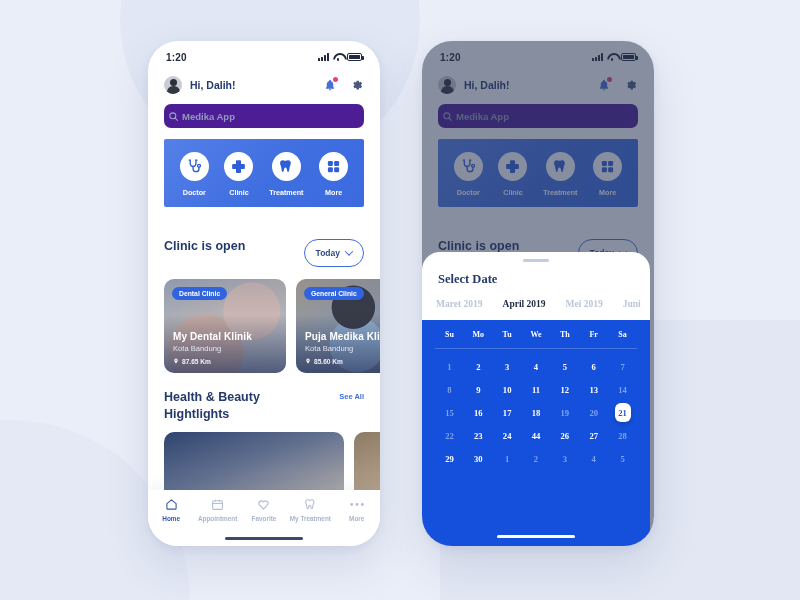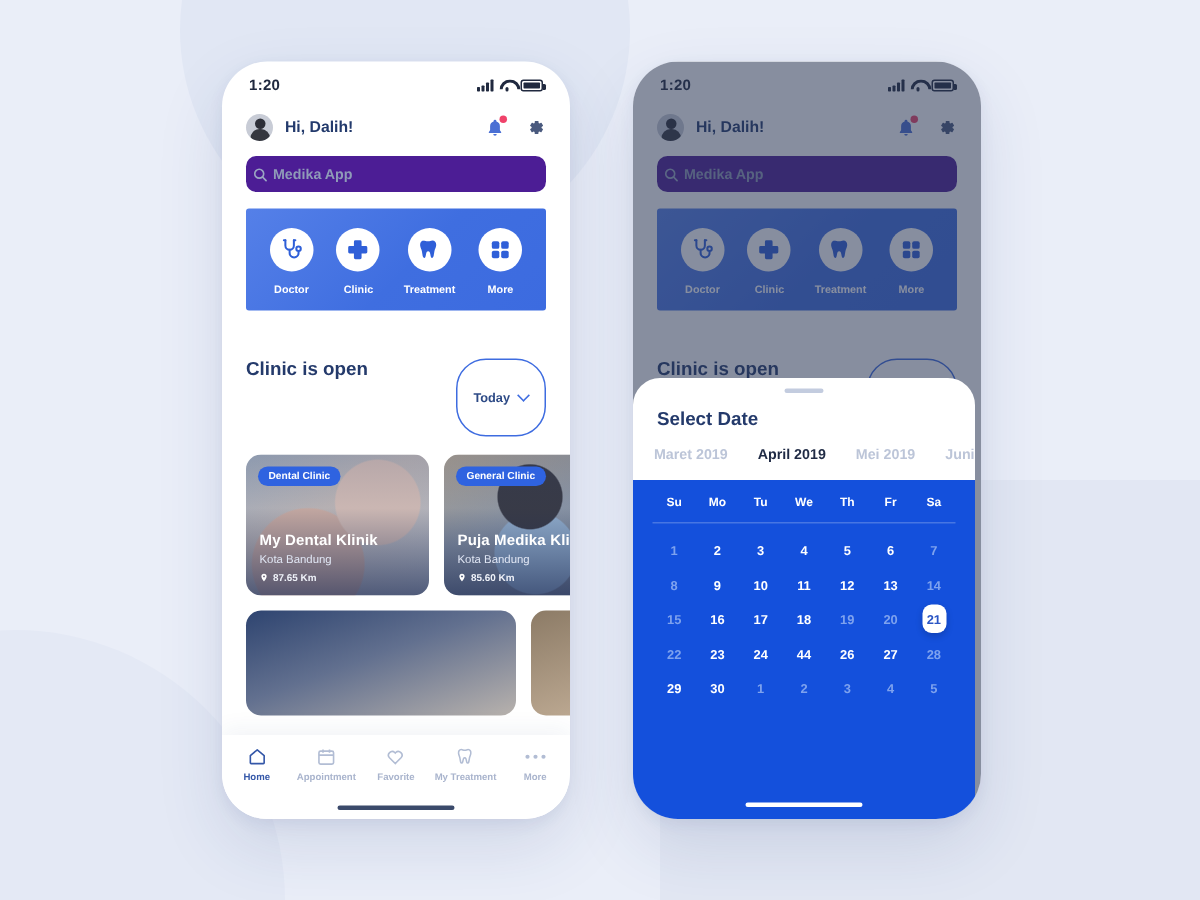--- a/index.html
+++ b/index.html
@@ -106,21 +106,21 @@
   }
   .quick-label{font-size:7.2px;font-weight:bold;color:#ffffff;}
 
   
   .sec-head{
     display:flex;justify-content:space-between;
     padding: 16px 16px 0 16px;
   }
   .sec-title{font-size:12.5px;font-weight:bold;color:#243a6b;}
   .pill{
-    border:1.3px solid #3e6ce0;border-radius:20px;padding:20px 11px;
+    border:1.3px solid #3e6ce0;border-radius:20px;padding:8px 11px;
     display:flex;align-items:center;gap:6px;background:#fff;
   }
   .pill-text{font-size:8.5px;font-weight:bold;color:#2d4a86;}
   .chev{width:6px;height:6px;border-right:1.5px solid #3e6ce0;border-bottom:1.5px solid #3e6ce0;transform:rotate(45deg) translate(-1px,-1px);}
 
   
   .cards-row{display:flex;gap:10px;padding: 12px 0 0 16px;}
   .ccard{
     width:122px;height:94px;border-radius:10px;flex:none;position:relative;overflow:hidden;
   }
@@ -161,21 +161,21 @@
   }
   .nav-item{display:flex;flex-direction:column;align-items:center;gap:4px;width:46px;}
   .nav-label{font-size:6.4px;font-weight:bold;color:#a9b4cd;}
   .nav-item.active .nav-label{color:#3457a8;}
   .home-ind{position:absolute;left:50%;transform:translateX(-50%);bottom:6px;width:78px;height:3.5px;border-radius:2px;background:#3b4a6b;}
 
   
   .dim-overlay{position:absolute;inset:0;background:rgba(41,54,84,.56);}
   .sheet{
     position:absolute;left:0;right:4px;bottom:0;height:294px;background:#fff;
-    border-radius:18px 18px 0 0;overflow:hidden;
+    border-radius:18px 18px 0 0;overflow:hidden;font-family:Liberation Serif, serif;
   }
   .grabber{width:26px;height:3px;border-radius:2px;background:#c3ccdf;margin:7px auto 0 auto;}
   .sheet-head{display:flex;align-items:center;justify-content:space-between;padding:10px 16px 0 16px;}
   .sheet-title{font-size:12.5px;font-weight:bold;color:#243a6b;}
   .date-pill{border:1.3px solid #3e6ce0;border-radius:20px;padding:5px 10px;}
   .date-pill span{font-size:7.6px;font-weight:bold;color:#2d4a86;}
   .months{display:flex;align-items:baseline;gap:20px;padding:12px 0 11px 14px;overflow:hidden;}
   .month{font-size:9.5px;font-weight:bold;color:#bcc5d8;white-space:nowrap;}
   .month.current{color:#1f2a44;}
   .cal{background:#1450dc;flex:1;padding:10px 13px 0 13px;height:100%;}
@@ -322,20 +322,24 @@
         <div class="dist">
           <svg width="6" height="8" viewBox="0 0 24 24" fill="#ffffff">
               <path d="M12 2a7 7 0 0 0-7 7c0 5.2 7 13 7 13s7-7.8 7-13a7 7 0 0 0-7-7zm0 9.6A2.6 2.6 0 1 1 14.6 9 2.6 2.6 0 0 1 12 11.6z"></path>
             </svg>
           <span class="dist-text">85.60 Km</span>
         </div>
       </div>
     </div>
   </div>
 
+  <div class="hb-head">
+    <div class="hb-title">Health &amp; Beauty Hightlights</div>
+    <div class="see-all">See All</div>
+  </div>
   <div class="hb-row">
     <div class="hbcard"></div>
     <div class="hbcard b"></div>
   </div>
 
   <div class="botnav">
     <div class="nav-item active">
       <svg width="13" height="13" viewBox="0 0 24 24" fill="none" stroke="#3457a8" stroke-width="2" stroke-linejoin="round">
           <path d="M3.5 10.5L12 3.5l8.5 7v9a1 1 0 0 1-1 1h-15a1 1 0 0 1-1-1z"></path>
         </svg>

